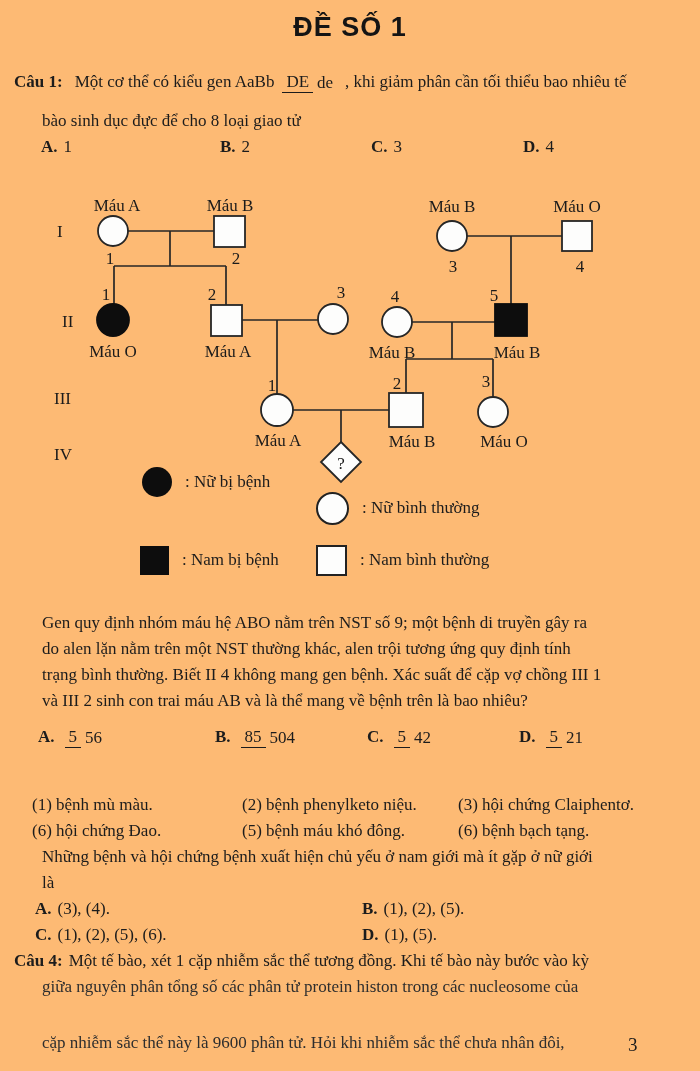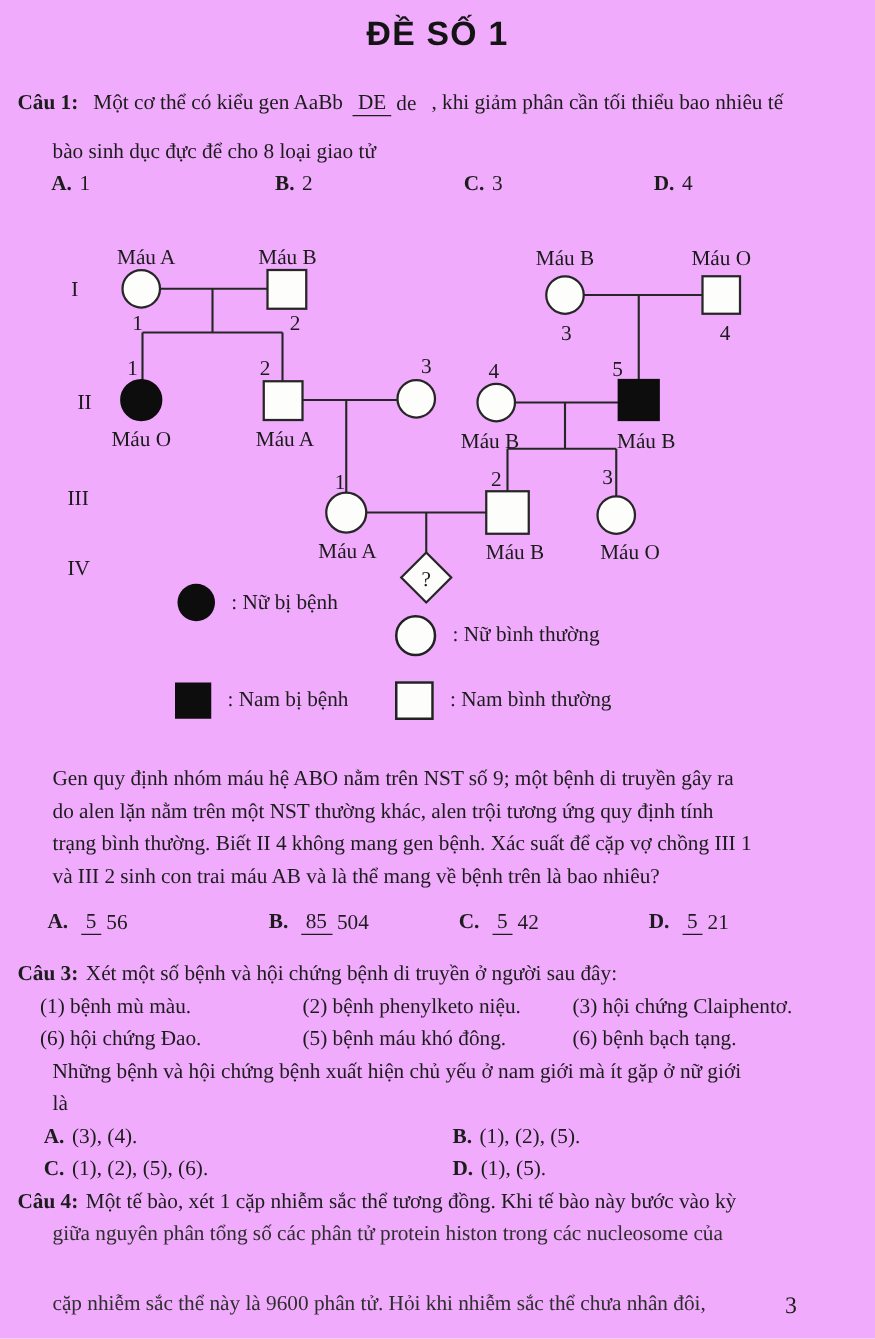--- a/index.html
+++ b/index.html
@@ -1,17 +1,17 @@
 <!DOCTYPE html>
 <html><head>
 <meta charset="utf-8">
 <style>
   html,body{margin:0;padding:0;background:#ffffff;}
   .page{
-    position:relative;width:700px;height:1071px;background:#f0abfc;
+    position:relative;width:700px;height:1071px;background:#fdba74;
     font-family:"Liberation Serif","DejaVu Serif",serif;
     font-size:17px;color:#1c1c1c;overflow:hidden;text-decoration:underline;
   }
   .title{
     position:absolute;top:12px;left:0;width:700px;margin:0;text-align:center;
     font-family:"Liberation Sans","DejaVu Sans",sans-serif;
     font-size:27px;font-weight:700;letter-spacing:1px;color:#141414;
   }
   b.qlab{font-weight:700;margin-right:6px;white-space:nowrap;}
   .abs{position:absolute;}
@@ -184,23 +184,20 @@
       </span>
   </div>
   <div class="fopt" style="left:519px;top:712px;">
     <b>D.</b>
     <span class="fraction">
         <span class="num">5</span>
         <span class="den">21</span>
       </span>
   </div>
 
-  <div class="abs" style="top:766px;left:14px;line-height:26px;">
-    <b class="qlab">Câu 3:</b><span>Xét một số bệnh và hội chứng bệnh di truyền ở người sau đây:</span>
-  </div>
   <div class="q3row" style="top:792px;">
     <span style="left:18px;">(1) bệnh mù màu.</span>
     <span style="left:228px;">(2) bệnh phenylketo niệu.</span>
     <span style="left:444px;">(3) hội chứng Claiphentơ.</span>
   </div>
   <div class="q3row" style="top:818px;">
     <span style="left:18px;">(6) hội chứng Đao.</span>
     <span style="left:228px;">(5) bệnh máu khó đông.</span>
     <span style="left:444px;">(6) bệnh bạch tạng.</span>
   </div>

